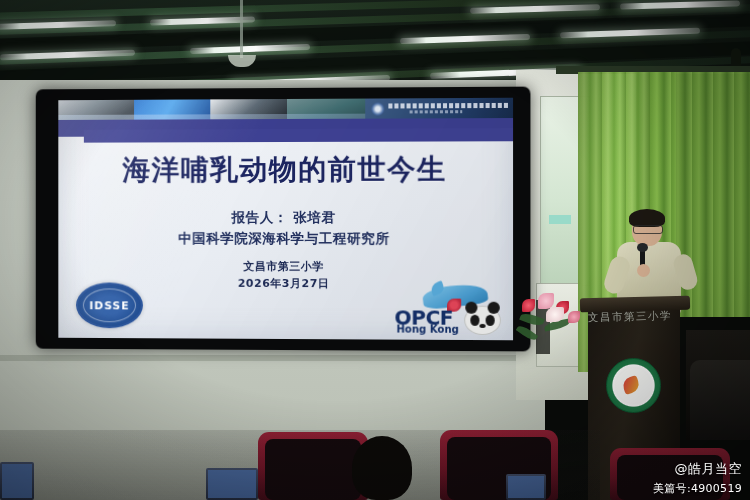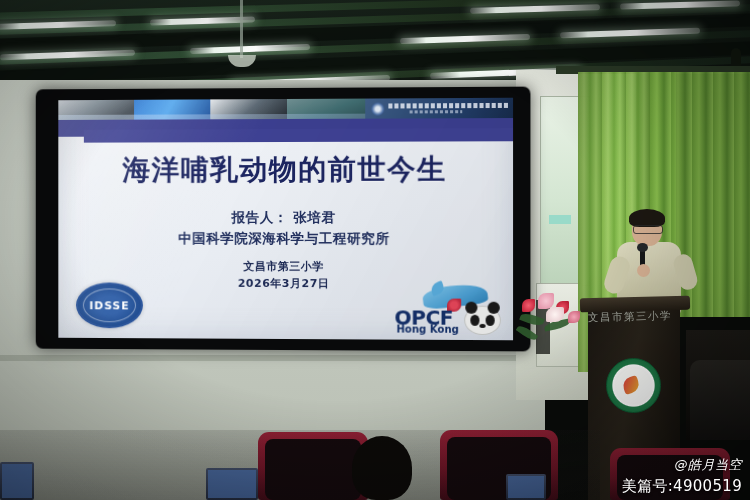--- a/index.html
+++ b/index.html
@@ -176,22 +176,22 @@
   
   .vignette{position:absolute;inset:0;pointer-events:none;
     background:radial-gradient(ellipse at 45% 45%,rgba(0,0,0,0) 45%,rgba(0,0,0,.42) 100%);}
 
   
   .wm{position:absolute;right:8px;bottom:4px;text-align:right;color:#ffffff;
     text-shadow:0 1px 3px rgba(0,0,0,.85);}
   .wm-brand{display:flex;align-items:center;justify-content:flex-end;gap:5px;margin-bottom:4px;}
   .wm-logo{width:19px;height:19px;}
   .wm-name{font-size:18px;font-weight:bold;letter-spacing:1px;}
-  .wm-user{font-size:13px;margin-bottom:3px;letter-spacing:.5px;font-style:italic;}
-  .wm-id{font-size:15px;letter-spacing:.3px;}
+  .wm-user{font-size:13px;margin-bottom:3px;letter-spacing:.5px;}
+  .wm-id{font-size:11px;letter-spacing:.3px;}
 </style>
 </head>
 <body>
 
 <div id="stage">
 
   <div class="ceiling">
     <div class="ceil-slat" style="top:2px;transform:rotate(-1.6deg);"></div>
     <div class="ceil-slat" style="top:16px;transform:rotate(-1.8deg);"></div>
     <div class="ceil-dark" style="top:26px;transform:rotate(-1.9deg);"></div>

